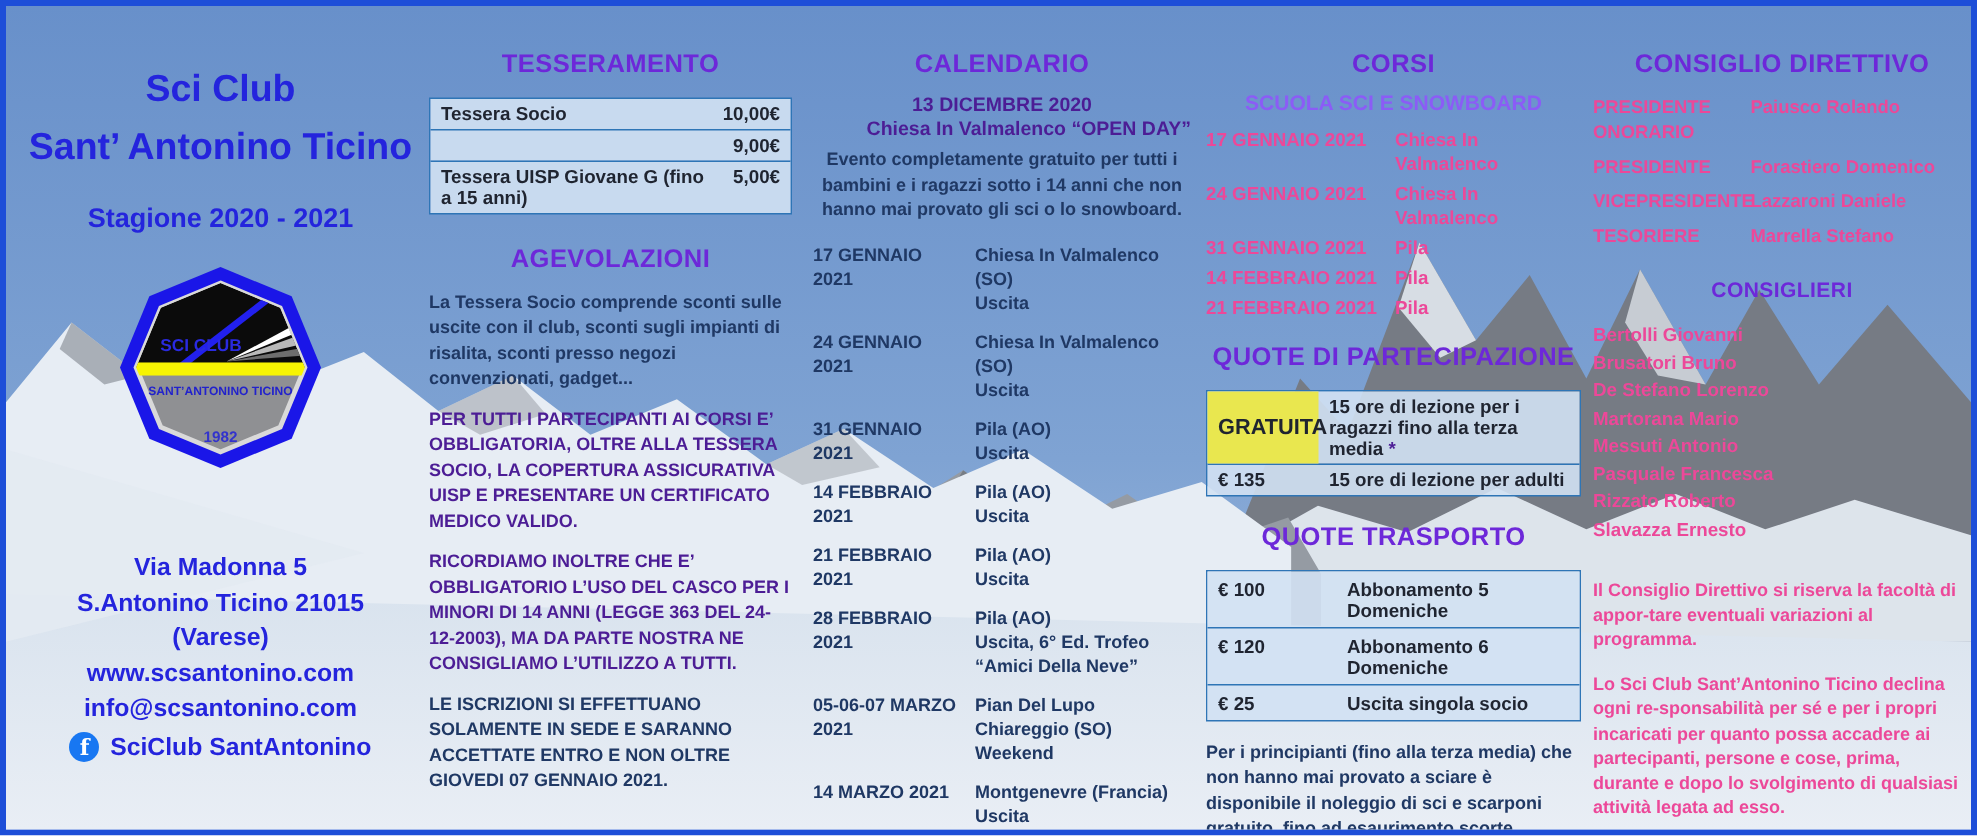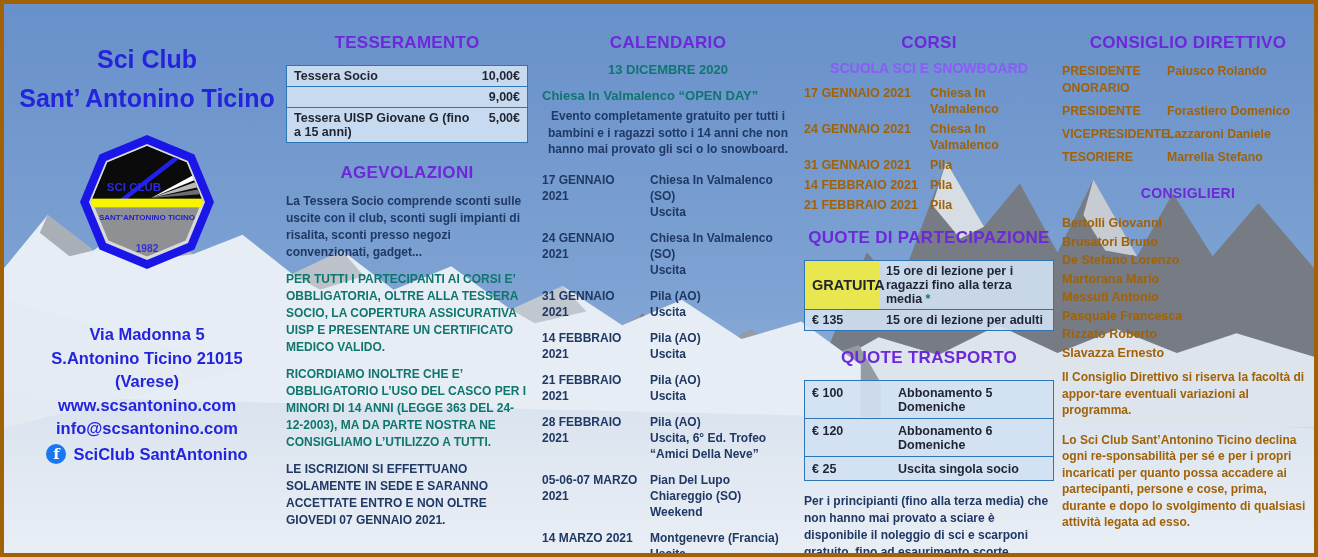--- a/index.html
+++ b/index.html
@@ -1,36 +1,36 @@
 <!DOCTYPE html>
 <html><head>
 <meta charset="utf-8">
 <style>
   * { margin:0; padding:0; box-sizing:border-box; }
   html,body { background:#fff; }
   .page {
     position:relative; width:1318px; height:557px; overflow:hidden;
-    border:4px solid #a16207;
+    border:4px solid #1d4ed8;
     font-family:"Liberation Sans", sans-serif;
   }
   .bg { position:absolute; left:0; top:0; width:100%; height:100%; }
   .col { position:absolute; top:0; height:100%; }
   .col-left  { left:14px;  width:258px; text-align:center; }
   .col-tess  { left:282px; width:242px; }
   .col-cal   { left:538px; width:252px; }
   .col-corsi { left:800px; width:250px; }
   .col-cons  { left:1058px; width:252px; }
 
   .h1 { font-size:17px; font-weight:bold; color:#6d28d9; text-align:center; letter-spacing:.3px; }
   .mt-top { margin-top:29px; }
 
   .blue  { color:#2424dd; }
   .navy  { color:#1f3864; }
-  .red   { color:#0f766e; }
-  .blk   { color:#a16207; }
+  .red   { color:#4c1d95; }
+  .blk   { color:#ec4899; }
   .body-txt { font-size:12px; line-height:17px; font-weight:bold; }
 
   
   .club-t1 { font-size:25px; font-weight:bold; margin-top:41px; }
   .club-t2 { font-size:25px; font-weight:bold; margin-top:10px; }
   .season  { font-size:18px; font-weight:bold; margin-top:22px; }
   .logo-wrap { margin-top:22px; }
   .addr { margin-top:50px; font-size:16.5px; font-weight:bold; line-height:23.5px; }
   .fb-line { display:flex; align-items:center; justify-content:center; gap:7px; margin-top:2px; }
   .fb-icon { display:inline-flex; align-items:center; justify-content:center;
@@ -44,21 +44,21 @@
   .tbl .cell { padding:3px 7px; font-size:12.5px; font-weight:bold; color:#1f2430; }
   .tess-row { grid-template-columns:1fr auto; }
   .tess-row .price { text-align:right; }
 
   
   .para { margin-top:10px; }
   .h-agev { margin-top:20px; }
 
   
   .cal-red1 { font-size:13px; font-weight:bold; text-align:center; margin-top:9px; }
-  .cal-red2 { font-size:13px; font-weight:bold; text-align:left; margin-top:11px; }
+  .cal-red2 { font-size:13px; font-weight:bold; text-align:right; margin-top:1px; }
   .cal-intro { font-size:12px; line-height:16.5px; font-weight:bold; text-align:center; margin-top:5px; }
   .events { margin-top:14px; }
   .event { display:grid; grid-template-columns:100px 1fr; column-gap:8px; margin-bottom:10px; }
   .event .edate, .event .edesc { font-size:12px; line-height:16px; font-weight:bold; }
 
   
   .sub-h { font-size:14px; font-weight:bold; text-align:center; margin-top:7px; color:#8b5cf6; }
   .sessions { margin-top:9px; }
   .sess { display:grid; grid-template-columns:120px 1fr; column-gap:6px; margin-bottom:4px;
           font-size:12.5px; line-height:16px; font-weight:bold; }
@@ -71,21 +71,21 @@
   .trasp-row .cell { padding:4.5px 7px; }
   .note1 { margin-top:12px; }
 
   
   .roles { margin-top:10px; }
   .role-row { display:grid; grid-template-columns:99px 1fr; column-gap:6px; margin-bottom:6px;
               font-size:12.3px; line-height:17px; font-weight:bold; }
   .h-consiglieri { font-size:14px; margin-top:19px; }
   .names { margin-top:13px; }
   .names div { font-size:12.5px; line-height:18.5px; font-weight:bold; }
-  .disc1 { margin-top:7px; line-height:16.5px; }
+  .disc1 { margin-top:23px; line-height:16.5px; }
   .disc2 { margin-top:13px; line-height:16.5px; }
 </style>
 </head>
 <body>
 
 <div class="page">
 
   <svg class="bg" viewBox="0 0 1318 557" preserveAspectRatio="none" aria-hidden="true">
     <defs>
       <linearGradient id="sky" x1="0" y1="0" x2="0" y2="1">
@@ -116,20 +116,21 @@
     <polygon points="290,274 340,250 362,276 318,290" fill="#8a8f97" opacity="0.45"></polygon>
     <polygon points="510,310 562,286 586,312 534,324" fill="#8a8f97" opacity="0.4"></polygon>
 
     <polygon points="0,398 1318,430 1318,557 0,557" fill="url(#snow)"></polygon>
     <polygon points="0,300 240,370 0,430" fill="#e3eaf2" opacity="0.9"></polygon>
   </svg>
 
   <div class="col col-left">
     <div class="club-t1 blue">Sci Club</div>
     <div class="club-t2 blue">Sant’ Antonino Ticino</div>
+    <div class="season blue">Stagione 2020 - 2021</div>
 
     <div class="logo-wrap">
       <svg width="134" height="134" viewBox="0 0 100 100" aria-hidden="true">
         <defs>
           <clipPath id="innerOct">
             <polygon points="50,8 79.7,20.3 92,50 79.7,79.7 50,92 20.3,79.7 8,50 20.3,20.3"></polygon>
           </clipPath>
         </defs>
         <polygon points="50,0 85.4,14.6 100,50 85.4,85.4 50,100 14.6,85.4 0,50 14.6,14.6" fill="#1a16e8"></polygon>
         <polygon points="50,8 79.7,20.3 92,50 79.7,79.7 50,92 20.3,79.7 8,50 20.3,20.3" fill="#8f9093" stroke="#d9d9d9" stroke-width="2.4"></polygon>

